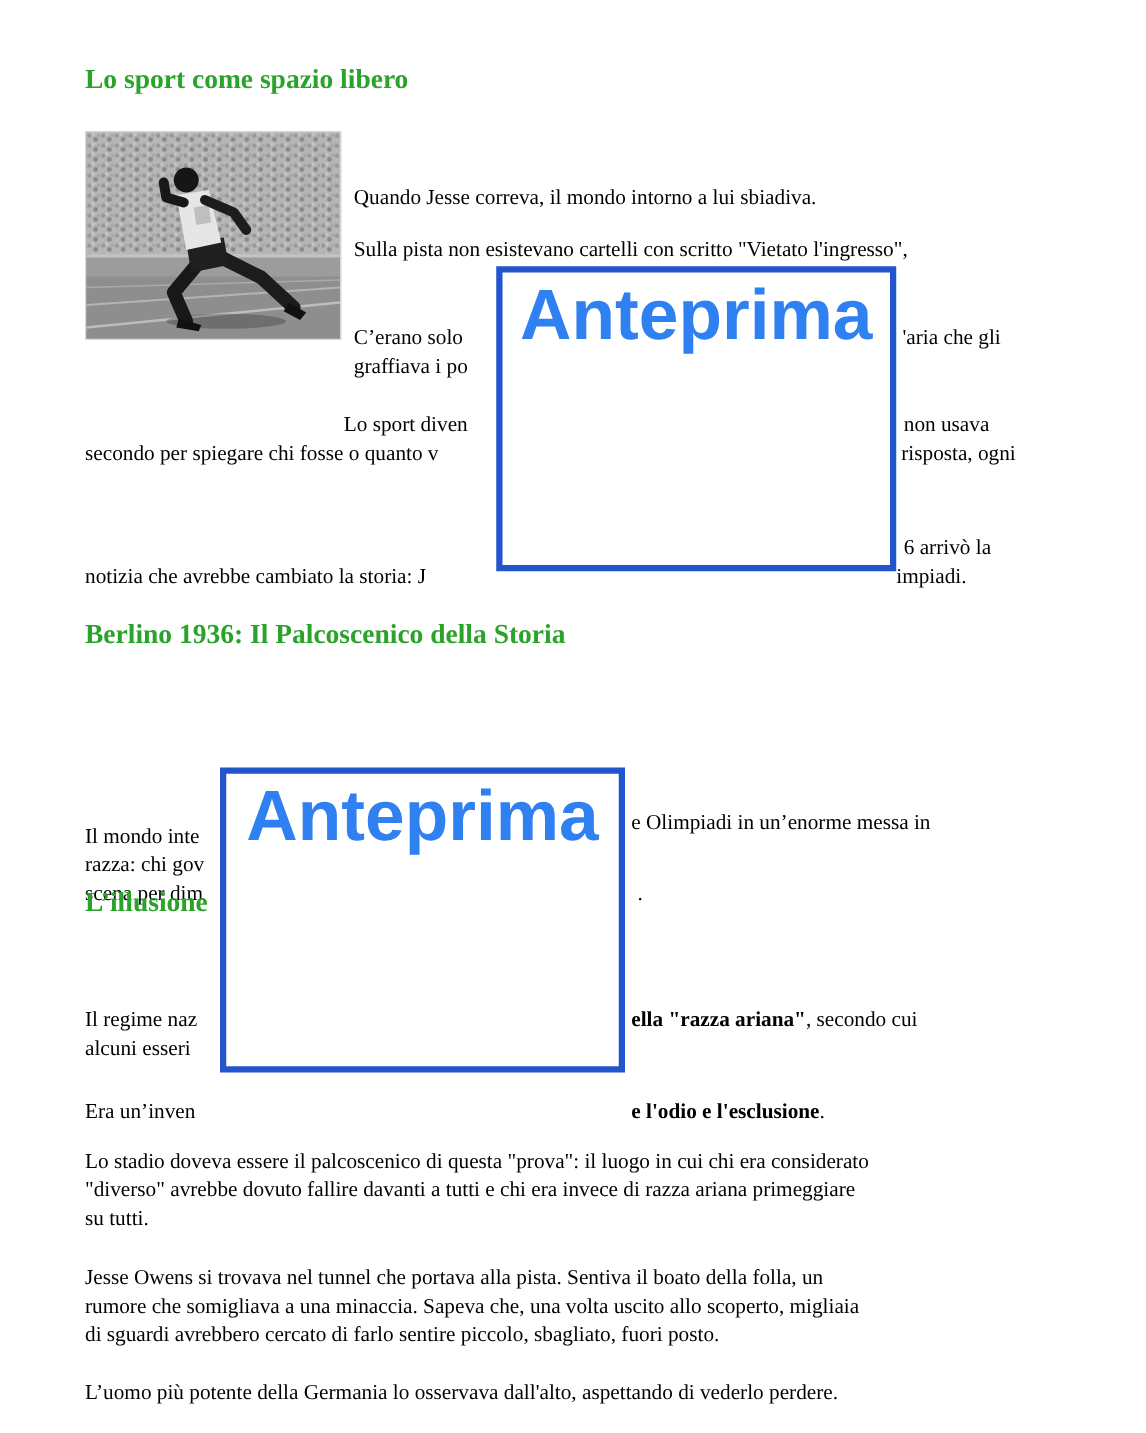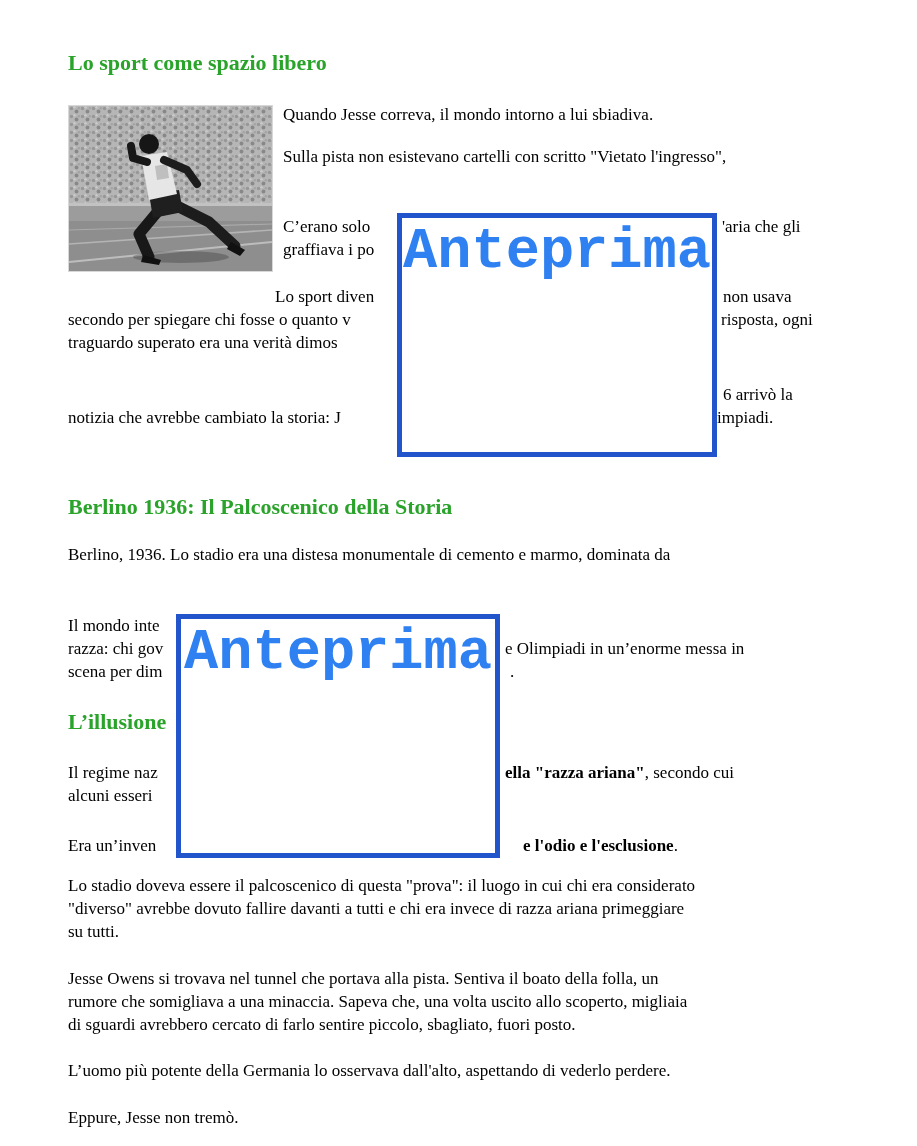--- a/index.html
+++ b/index.html
@@ -9,20 +9,21 @@
     background:#ffffff;
     overflow:hidden;
     font-family:"Liberation Serif","DejaVu Serif",serif;
     color:#000000;
   }
   .ln{
     position:absolute;
     white-space:nowrap;
     font-size:17px;
     line-height:22px;
+    margin-top:43px;
   }
   .b{font-weight:bold;}
   .h{
     position:absolute;
     white-space:nowrap;
     font-size:22px;
     line-height:26px;
     font-weight:bold;
     color:#2aa32a;
   }
@@ -36,21 +37,21 @@
   }
   .photo svg{display:block;}
   .wm{
     position:absolute;
     background:#ffffff;
     border:5px solid #2254cb;
     z-index:10;
     text-align:center;
   }
   .wm .wm-label{
-    font-family:Liberation Mono, monospace;
+    font-family:Liberation Sans, sans-serif;
     font-weight:bold;
     font-size:57px;
     line-height:64px;
     color:#2f80f0;
     margin-top:2px;
   }
   .wm1{left:397px;top:213px;width:310px;height:234px;}
   .wm2{left:176px;top:614px;width:314px;height:234px;}
 </style>
 </head>
@@ -112,44 +113,42 @@
   <div class="ln" style="left:283px;top:146px"><span>Sulla pista non esistevano cartelli con scritto "Vietato l'ingresso",</span></div>
 
   <div class="ln" style="left:283px;top:216px"><span>C’erano solo</span></div>
   <div class="ln" style="left:722px;top:216px"><span>'aria che gli</span></div>
   <div class="ln" style="left:283px;top:239px"><span>graffiava i po</span></div>
 
   <div class="ln" style="left:275px;top:286px"><span>Lo sport diven</span></div>
   <div class="ln" style="left:723px;top:286px"><span>non usava</span></div>
   <div class="ln" style="left:68px;top:309px"><span>secondo per spiegare chi fosse o quanto v</span></div>
   <div class="ln" style="left:721px;top:309px"><span>risposta, ogni</span></div>
-  <div class="ln" style="left:68px;top:332px"><span>traguardo superato era una verità dimos</span></div>
 
   <div class="ln" style="left:723px;top:384px"><span>6 arrivò la</span></div>
   <div class="ln" style="left:68px;top:407px"><span>notizia che avrebbe cambiato la storia: J</span></div>
   <div class="ln" style="left:717px;top:407px"><span>impiadi.</span></div>
 
   <div class="h" style="left:68px;top:494px">Berlino 1936: Il Palcoscenico della Storia</div>
 
-  <div class="ln" style="left:68px;top:544px"><span>Berlino, 1936. Lo stadio era una distesa monumentale di cemento e marmo, dominata da</span></div>
 
   <div class="ln" style="left:68px;top:615px"><span>Il mondo inte</span></div>
   <div class="ln" style="left:68px;top:638px"><span>razza: chi gov</span></div>
-  <div class="ln" style="left:505px;top:638px"><span>e Olimpiadi in un’enorme messa in</span></div>
+  <div class="ln" style="left:505px;top:604px"><span>e Olimpiadi in un’enorme messa in</span></div>
   <div class="ln" style="left:68px;top:661px"><span>scena per dim</span></div>
   <div class="ln" style="left:510px;top:661px"><span>.</span></div>
 
   <div class="h" style="left:68px;top:709px">L’illusione</div>
 
   <div class="ln" style="left:68px;top:762px"><span>Il regime naz</span></div>
   <div class="ln" style="left:505px;top:762px"><span class="b">ella "razza ariana"</span><span>, secondo cui</span></div>
   <div class="ln" style="left:68px;top:785px"><span>alcuni esseri</span></div>
 
   <div class="ln" style="left:68px;top:835px"><span>Era un’inven</span></div>
-  <div class="ln" style="left:523px;top:835px"><span class="b">e l'odio e l'esclusione</span><span>.</span></div>
+  <div class="ln" style="left:505px;top:835px"><span class="b">e l'odio e l'esclusione</span><span>.</span></div>
 
   <div class="ln" style="left:68px;top:875px"><span>Lo stadio doveva essere il palcoscenico di questa "prova": il luogo in cui chi era considerato</span></div>
   <div class="ln" style="left:68px;top:898px"><span>"diverso" avrebbe dovuto fallire davanti a tutti e chi era invece di razza ariana primeggiare</span></div>
   <div class="ln" style="left:68px;top:921px"><span>su tutti.</span></div>
 
   <div class="ln" style="left:68px;top:968px"><span>Jesse Owens si trovava nel tunnel che portava alla pista. Sentiva il boato della folla, un</span></div>
   <div class="ln" style="left:68px;top:991px"><span>rumore che somigliava a una minaccia. Sapeva che, una volta uscito allo scoperto, migliaia</span></div>
   <div class="ln" style="left:68px;top:1014px"><span>di sguardi avrebbero cercato di farlo sentire piccolo, sbagliato, fuori posto.</span></div>
 
   <div class="ln" style="left:68px;top:1060px"><span>L’uomo più potente della Germania lo osservava dall'alto, aspettando di vederlo perdere.</span></div>

